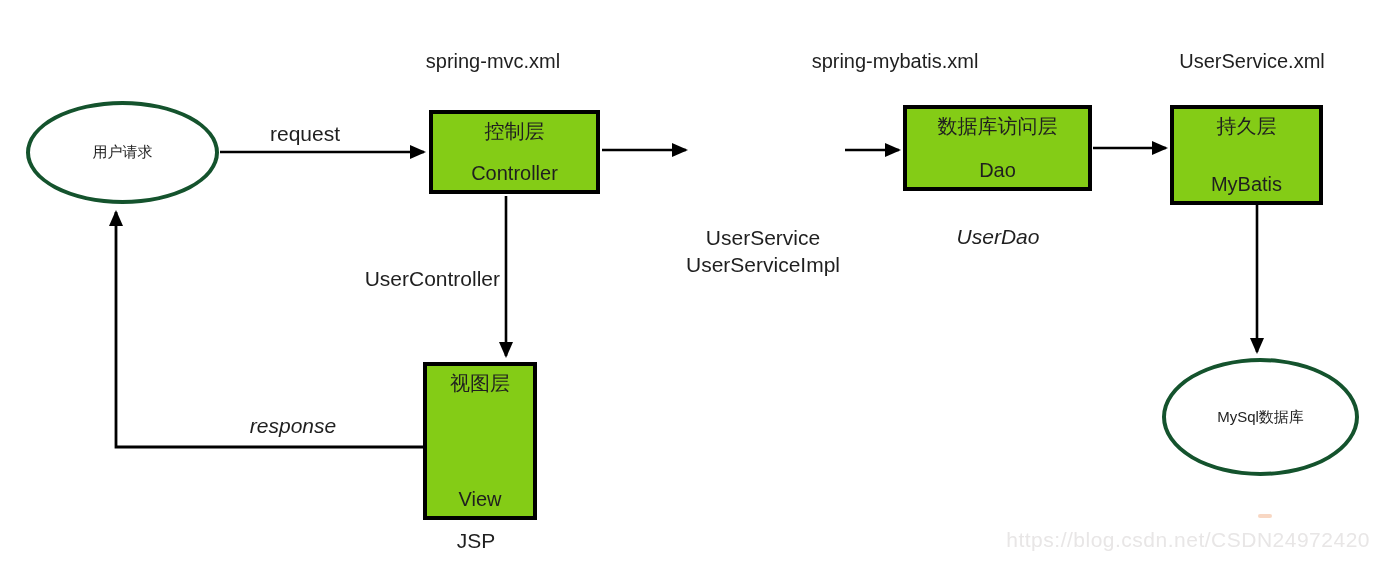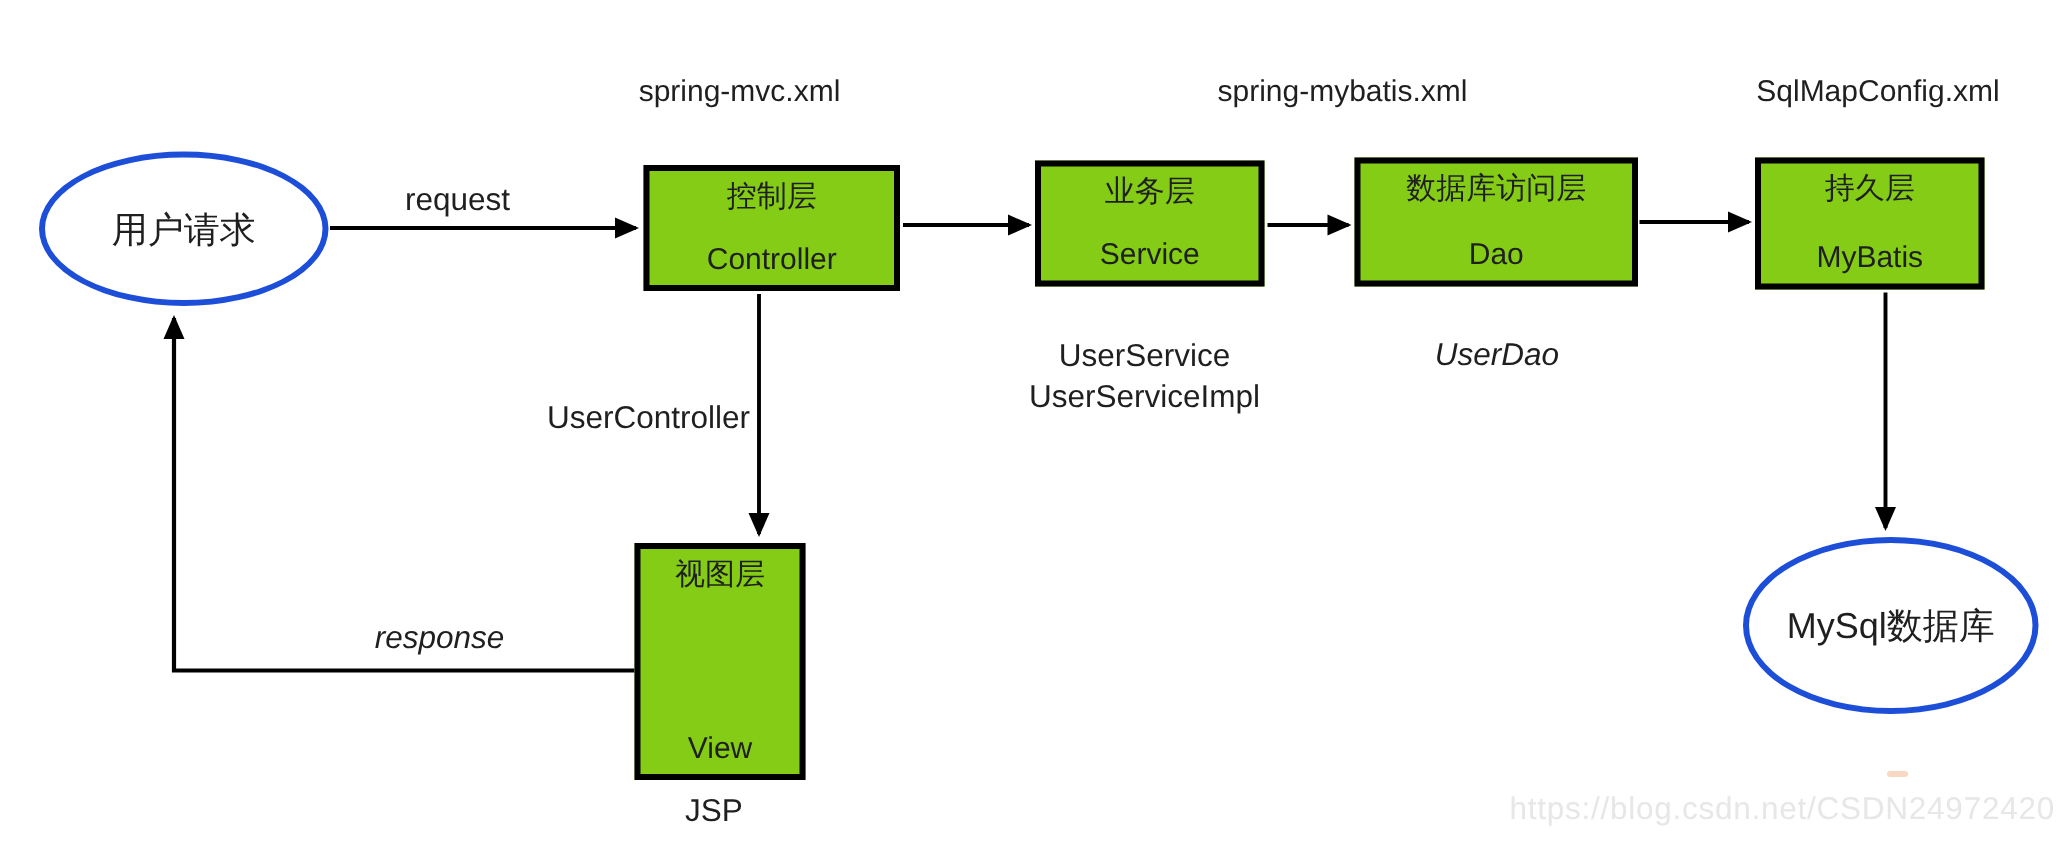--- a/index.html
+++ b/index.html
@@ -31,29 +31,29 @@
     align-items: center;
     justify-content: space-between;
     text-align: center;
     color: #1f1f1f;
     font-size: 20px;
     line-height: 34px;
     box-sizing: border-box;
   }
   .node-ellipse {
     position: absolute;
-    border: 4px solid #1d4ed8;
+    border: 4px solid #14532d;
     border-radius: 50%;
     background: #ffffff;
     display: flex;
     align-items: center;
     justify-content: center;
     text-align: center;
     color: #1f1f1f;
-    font-size: 24px;
+    font-size: 15px;
     box-sizing: border-box;
   }
   .lbl {
     position: absolute;
     color: #1f1f1f;
     font-size: 20px;
     text-align: center;
     white-space: nowrap;
   }
   .lbl-config { font-size: 20px; }
@@ -101,42 +101,38 @@
 
     <line x1="506" y1="196" x2="506" y2="356" stroke="#000" stroke-width="2.6" marker-end="url(#arrow)"></line>
 
     <line x1="1257" y1="195" x2="1257" y2="352" stroke="#000" stroke-width="2.6" marker-end="url(#arrow)"></line>
 
     <polyline points="423,447 116,447 116,212" fill="none" stroke="#000" stroke-width="2.8" marker-end="url(#arrow)"></polyline>
   </svg>
 
   <div class="lbl lbl-config" style="left:418px; top:50px; width:150px;">spring-mvc.xml</div>
   <div class="lbl lbl-config" style="left:795px; top:50px; width:200px;">spring-mybatis.xml</div>
-  <div class="lbl lbl-config" style="left:1152px; top:50px; width:200px;">SqlMapConfig.xml</div>
+  <div class="lbl lbl-config" style="left:1152px; top:50px; width:200px;">UserService.xml</div>
 
   <div class="node-ellipse" style="left:26px; top:101px; width:193px; height:103px;">
     <span>用户请求</span>
   </div>
 
   <div class="node-box" style="left:429px; top:110px; width:171px; height:84px;">
     <span>控制层</span>
     <span>Controller</span>
   </div>
 
-  <div class="node-box" style="left:690px; top:107px; width:153px; height:84px;">
-    <span>业务层</span>
-    <span>Service</span>
-  </div>
 
   <div class="node-box" style="left:903px; top:105px; width:189px; height:86px;">
     <span>数据库访问层</span>
     <span>Dao</span>
   </div>
 
-  <div class="node-box" style="left:1170px; top:105px; width:153px; height:88px;">
+  <div class="node-box" style="left:1170px; top:105px; width:153px; height:100px;">
     <span>持久层</span>
     <span>MyBatis</span>
   </div>
 
   <div class="node-box" style="left:423px; top:362px; width:114px; height:158px;">
     <span>视图层</span>
     <span>View</span>
   </div>
 
   <div class="node-ellipse" style="left:1162px; top:358px; width:197px; height:118px;">

